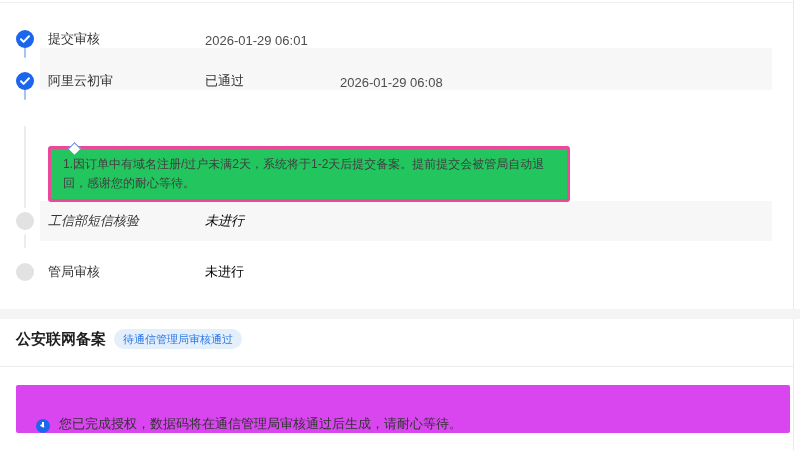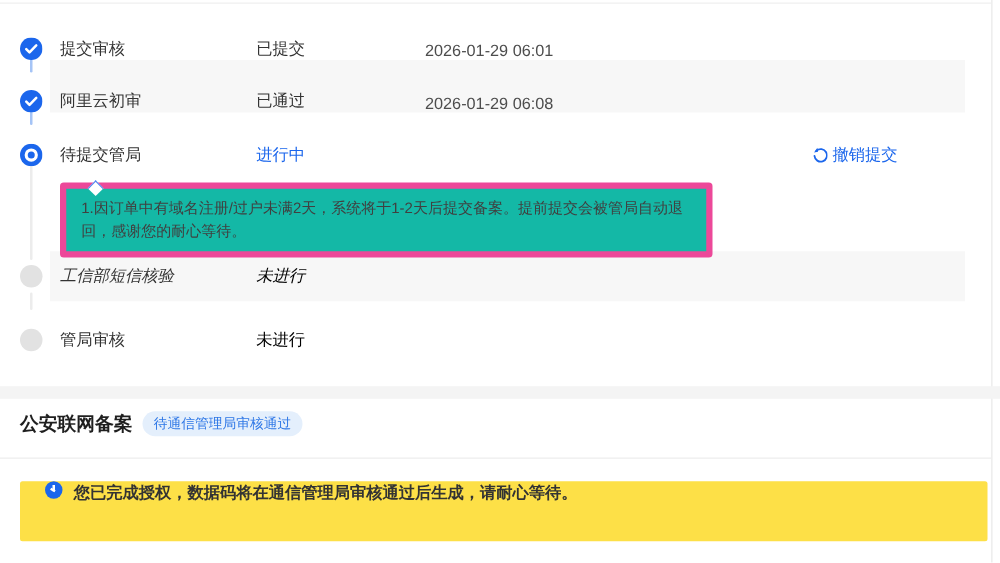--- a/index.html
+++ b/index.html
@@ -42,43 +42,43 @@
   .conn-blue{background:#a5c4f6;}
   .conn-gray{background:#ececec;}
   .conn-12{top:40px;height:18px;}
   .conn-23{top:83px;height:17px;}
   .conn-34{top:126px;height:82px;}
   .conn-45{top:234px;height:14px;}
 
   
   .tooltip{
     position:absolute;left:48px;top:146px;width:522px;box-sizing:border-box;
-    background:#14b8a6;border:5px solid #ec4899;border-radius:3px;
+    background:#22c55e;border:3px solid #ec4899;border-radius:3px;
     padding:6px 12px;font-size:12px;line-height:19px;color:#404040;
   }
   .tooltip::before{
     content:"";position:absolute;top:-5px;left:19px;width:8px;height:8px;background:#fff;
     border-left:1px solid #5282f0;border-top:1px solid #5282f0;transform:rotate(45deg);
   }
 
   
   .divider-band{position:absolute;top:309px;left:0;width:800px;height:10px;background:#f4f4f4;}
   .hairline-2{position:absolute;top:366px;left:0;width:793px;height:1px;background:#ededed;}
 
   
   .sec-head{position:absolute;top:329px;left:16px;display:flex;align-items:center;}
   .sec-title{font-size:15px;font-weight:bold;color:#1f1f1f;}
   .badge{
     margin-left:8px;height:20px;line-height:20px;padding:0 9px;border-radius:10px;
     background:#e4effc;color:#2e77e6;font-size:11px;white-space:nowrap;
   }
 
   .info-bar{
-    position:absolute;top:385px;left:16px;width:774px;height:48px;background:#fde047;
-    border-radius:2px;display:flex;align-items:flex-start;font-weight:bold;
+    position:absolute;top:385px;left:16px;width:774px;height:48px;background:#d946ef;
+    border-radius:2px;display:flex;align-items:flex-end;
   }
   .clock{margin-left:20px;flex:0 0 14px;width:14px;height:14px;border-radius:50%;
     background:#1b66ec;position:relative;}
   .clock::before{content:"";position:absolute;left:6px;top:3px;width:2px;height:5px;background:#fff;}
   .clock::after{content:"";position:absolute;left:4px;top:7px;width:4px;height:2px;background:#fff;transform:rotate(30deg);transform-origin:right center;}
   .info-text{margin-left:9px;font-size:13px;color:#333;}
 </style>
 </head>
 <body>
 
@@ -94,51 +94,33 @@
   <div class="conn conn-blue conn-23"></div>
   <div class="conn conn-gray conn-34"></div>
   <div class="conn conn-gray conn-45"></div>
 
   <div class="row row-1">
     <svg class="step-icon" viewBox="0 0 18 18">
       <circle cx="9" cy="9" r="9" fill="#1b66ec"></circle>
       <path d="M5 9.3l2.6 2.6 5.4-5.6" fill="none" stroke="#fff" stroke-width="2" stroke-linecap="round" stroke-linejoin="round"></path>
     </svg>
     <span class="cell-label">提交审核</span>
-    <span class="cell-status">已提交</span>
     <span class="cell-time">2026-01-29 06:01</span>
   </div>
 
   <div class="row row-2">
     <svg class="step-icon" viewBox="0 0 18 18">
       <circle cx="9" cy="9" r="9" fill="#1b66ec"></circle>
       <path d="M5 9.3l2.6 2.6 5.4-5.6" fill="none" stroke="#fff" stroke-width="2" stroke-linecap="round" stroke-linejoin="round"></path>
     </svg>
     <span class="cell-label">阿里云初审</span>
     <span class="cell-status">已通过</span>
     <span class="cell-time">2026-01-29 06:08</span>
   </div>
 
-  <div class="row row-3">
-    <svg class="step-icon" viewBox="0 0 18 18">
-      <circle cx="9" cy="9" r="9" fill="#1b66ec"></circle>
-      <circle cx="9" cy="9" r="5.3" fill="#fff"></circle>
-      <circle cx="9" cy="9" r="2.8" fill="#1b66ec"></circle>
-    </svg>
-    <span class="cell-label">待提交管局</span>
-    <span class="cell-status st-current">进行中</span>
-    <span class="cell-time"></span>
-    <span class="cell-action">
-      <svg class="undo" width="12" height="13" viewBox="0 0 12 13">
-        <path d="M3.2 2.6 A5 5 0 1 1 1.6 6.8" fill="none" stroke="#1b66ec" stroke-width="1.5" stroke-linecap="round"></path>
-        <path d="M3.9 0.2 L4.4 3.4 L1.2 3.9 Z" fill="#1b66ec"></path>
-      </svg>
-      <span>撤销提交</span>
-    </span>
-  </div>
 
   <div class="tooltip">
     <span>1.因订单中有域名注册/过户未满2天，系统将于1-2天后提交备案。提前提交会被管局自动退回，感谢您的耐心等待。</span>
   </div>
 
   <div class="row row-4">
     <span class="step-icon dot-pending"></span>
     <span class="cell-label">工信部短信核验</span>
     <span class="cell-status st-pending">未进行</span>
     <span class="cell-time"></span>

